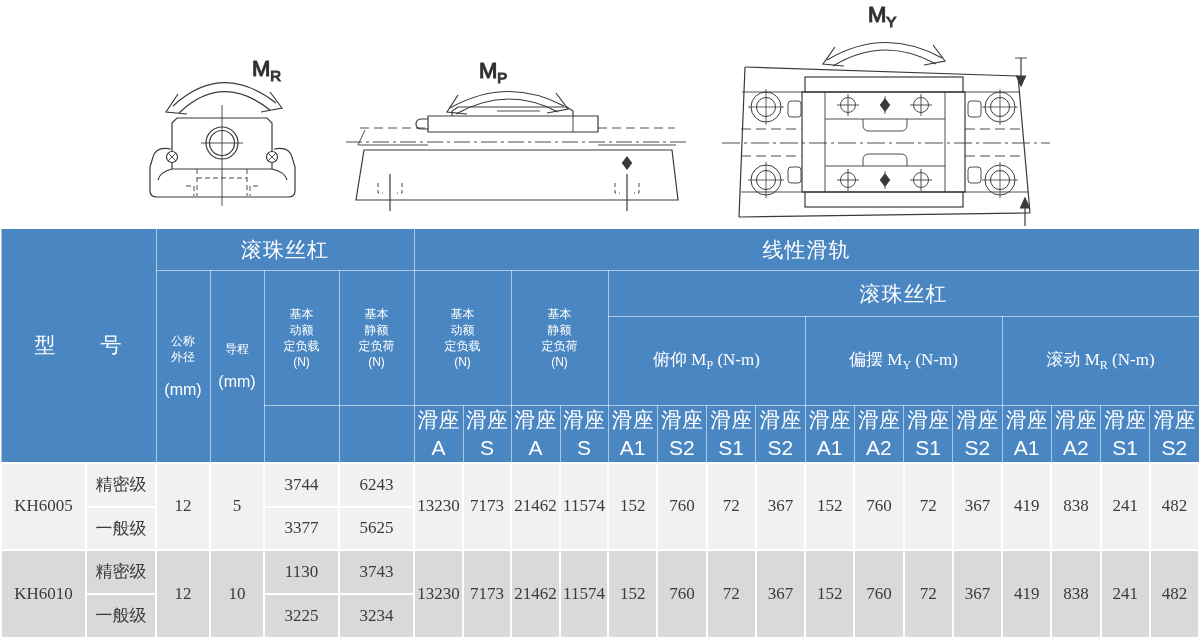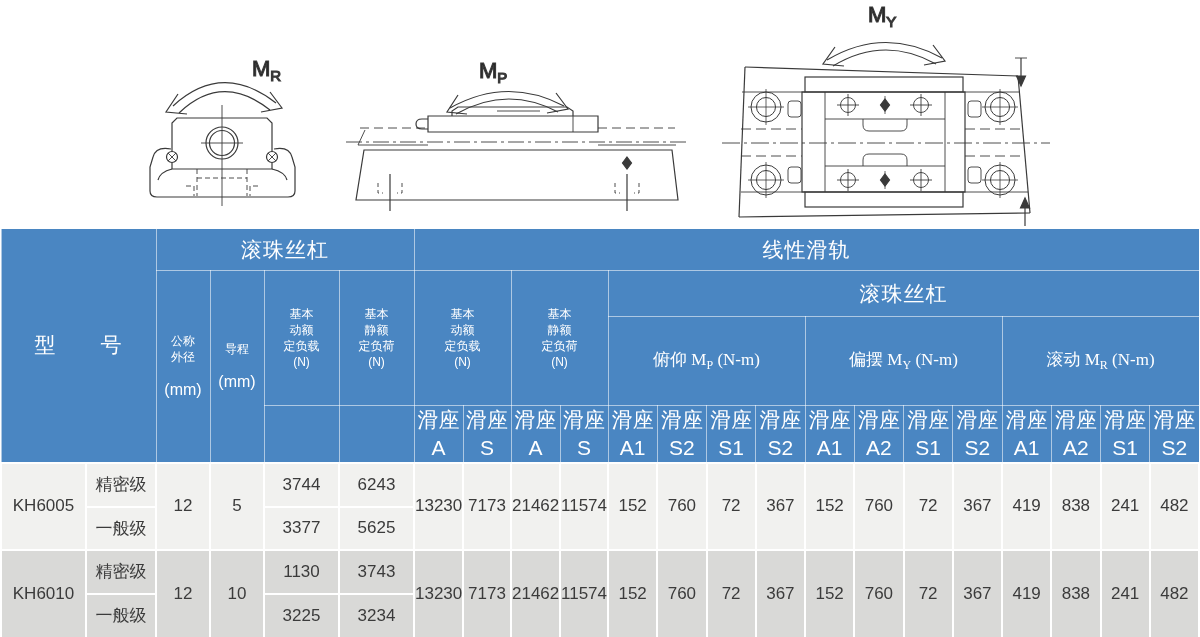--- a/index.html
+++ b/index.html
@@ -6,21 +6,21 @@
   .page{position:relative;width:1200px;height:637px;background:#ffffff;overflow:hidden;
         font-family:"Liberation Sans","DejaVu Sans",sans-serif;}
   .diagrams{position:absolute;top:0;left:0;}
   .diagrams text{font-family:"Liberation Sans","DejaVu Sans",sans-serif;fill:#222;}
 
   table.spec{position:absolute;top:228px;left:0;width:1200px;height:409px;
              border-collapse:collapse;table-layout:fixed;}
   table.spec th{background:#4a86c2;color:#fff;font-weight:normal;text-align:center;
                 vertical-align:middle;border:1px solid rgba(255,255,255,.55);padding:0;}
   table.spec td{text-align:center;vertical-align:middle;color:#3b3b3b;
-                border:2px solid #ffffff;padding:0;font-size:17px;}
+                border:2px solid #ffffff;padding:0;font-size:17px;font-family:Liberation Serif, serif;}
   tr.hr1{height:42px;} tr.hr2{height:46px;} tr.hr3{height:89px;} tr.hr4{height:57px;}
   tr.dr1{height:44px;} tr.dr2{height:43px;} tr.dr3{height:44px;} tr.dr4{height:44px;}
   tr.band1 td{background:#f1f1ef;}
   tr.band2 td{background:#d9d9d7;}
   .gh{font-size:21px;letter-spacing:1px;}
   .ml{white-space:pre-line;font-size:12px;line-height:1.35;display:block;}
   .unitgap{display:block;margin-top:16px;font-size:16px;}
   .sc{font-size:21px;line-height:1.3;display:block;}
   .sc .code{display:block;}
   .mh{font-size:17px;font-family:Liberation Serif, serif;}

